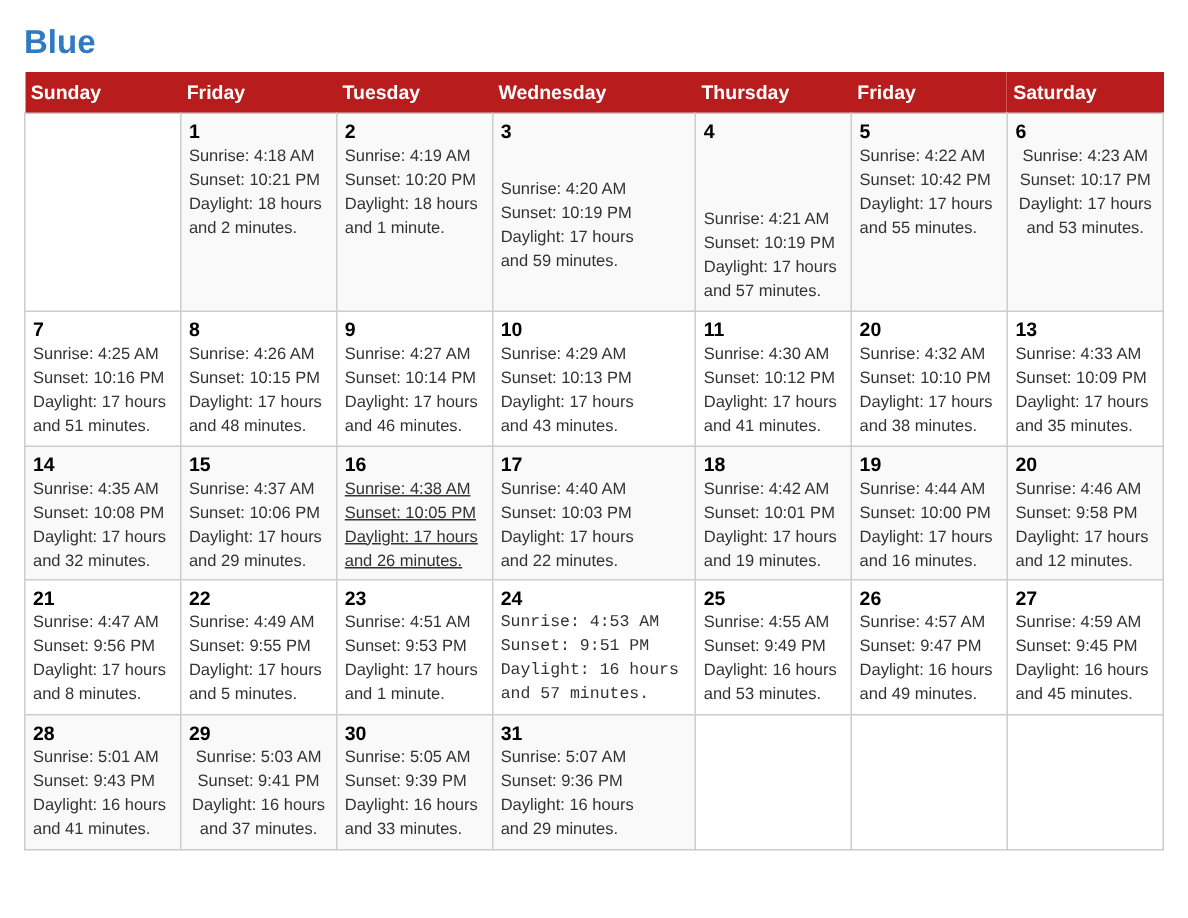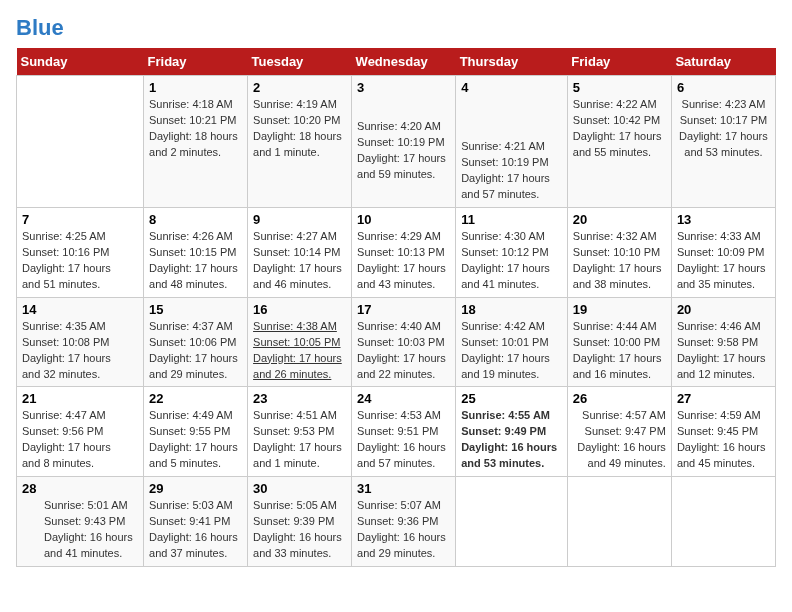--- a/index.html
+++ b/index.html
@@ -278,58 +278,58 @@
         </td>
         <td>
           <span class="day-number">23</span>
           <div class="day-info" style="white-space: pre-line;">Sunrise: 4:51 AM
 Sunset: 9:53 PM
 Daylight: 17 hours
 and 1 minute.</div>
         </td>
         <td>
           <span class="day-number">24</span>
-          <div class="day-info" style="white-space: pre-line;">Sunrise: 4:53 AM
+          <div class="day-info" style="white-space: pre-line; font-family: Liberation Mono, monospace;">Sunrise: 4:53 AM
 Sunset: 9:51 PM
 Daylight: 16 hours
 and 57 minutes.</div>
         </td>
         <td>
           <span class="day-number">25</span>
-          <div class="day-info" style="white-space: pre-line; font-weight: bold;">Sunrise: 4:55 AM
+          <div class="day-info" style="white-space: pre-line;">Sunrise: 4:55 AM
 Sunset: 9:49 PM
 Daylight: 16 hours
 and 53 minutes.</div>
         </td>
         <td>
           <span class="day-number">26</span>
-          <div class="day-info" style="white-space: pre-line; text-align: right;">Sunrise: 4:57 AM
+          <div class="day-info" style="white-space: pre-line;">Sunrise: 4:57 AM
 Sunset: 9:47 PM
 Daylight: 16 hours
 and 49 minutes.</div>
         </td>
         <td>
           <span class="day-number">27</span>
           <div class="day-info" style="white-space: pre-line;">Sunrise: 4:59 AM
 Sunset: 9:45 PM
 Daylight: 16 hours
 and 45 minutes.</div>
         </td>
       </tr>
       <tr>
         <td>
           <span class="day-number">28</span>
-          <div class="day-info" style="white-space: pre-line; margin-left: 22px;">Sunrise: 5:01 AM
+          <div class="day-info" style="white-space: pre-line;">Sunrise: 5:01 AM
 Sunset: 9:43 PM
 Daylight: 16 hours
 and 41 minutes.</div>
         </td>
         <td>
           <span class="day-number">29</span>
-          <div class="day-info" style="white-space: pre-line;">Sunrise: 5:03 AM
+          <div class="day-info" style="white-space: pre-line; text-align: center;">Sunrise: 5:03 AM
 Sunset: 9:41 PM
 Daylight: 16 hours
 and 37 minutes.</div>
         </td>
         <td>
           <span class="day-number">30</span>
           <div class="day-info" style="white-space: pre-line;">Sunrise: 5:05 AM
 Sunset: 9:39 PM
 Daylight: 16 hours
 and 33 minutes.</div>

